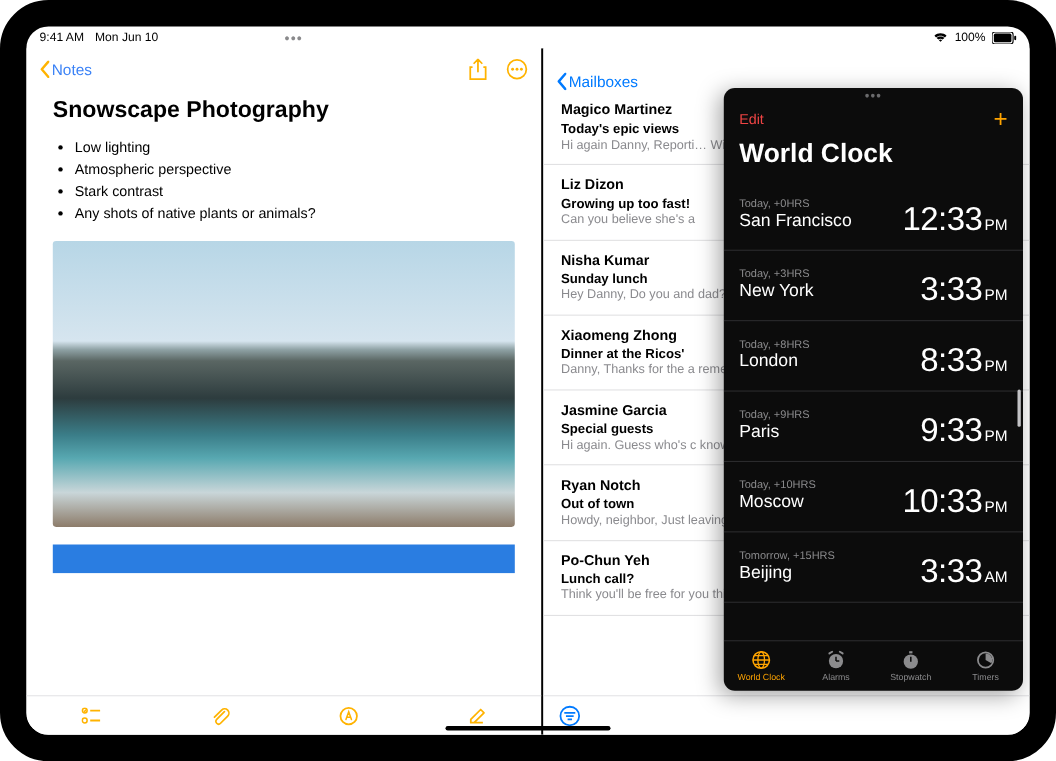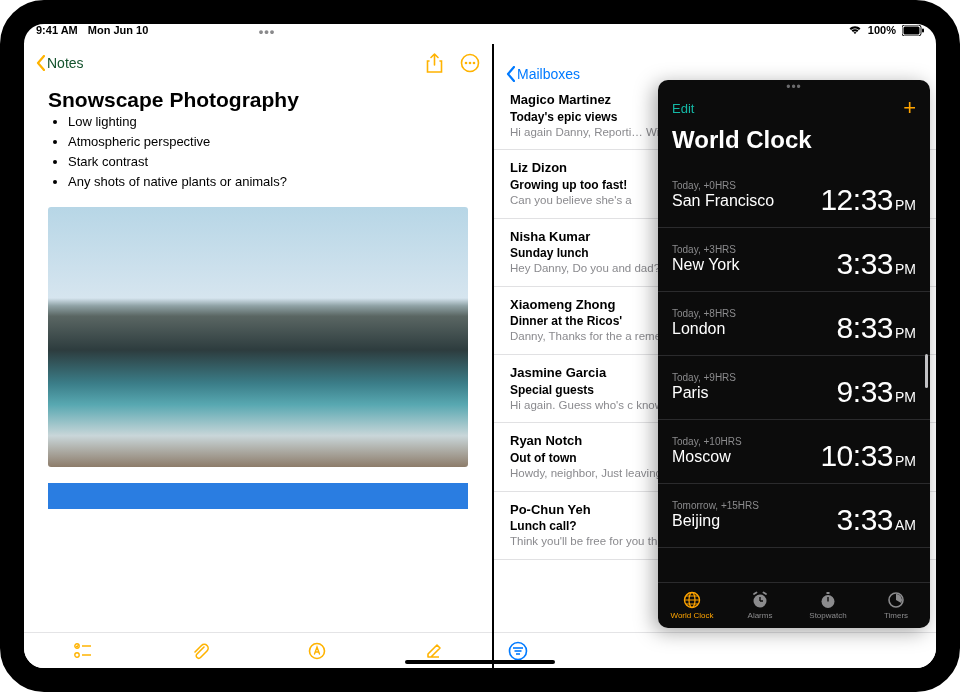--- a/index.html
+++ b/index.html
@@ -15,23 +15,23 @@
     position: absolute;
     inset: 0;
     border: 24px solid #000;
     border-radius: 44px;
     background: #fff;
     overflow: hidden;
   }
   .statusbar {
     height: 20px;
     display: flex;
-    align-items: flex-start;
+    align-items: center;
     font-size: 11px;
-    font-weight: 700;
+    font-weight: 400;
     padding: 0 12px;
     position: relative;
   }
   .statusbar .left { display: flex; gap: 10px; }
   .statusbar .right { position: absolute; right: 12px; display: flex; gap: 6px; align-items: center; }
   .splitview {
     display: flex;
     height: calc(100% - 20px);
     position: relative;
   }
@@ -57,37 +57,37 @@
     width: 30px;
   }
   .notes-header {
     height: 38px;
     display: flex;
     align-items: center;
     padding: 0 12px;
     position: relative;
   }
   .back-link {
-    color: #14532d;
+    color: #3b82f6;
     font-size: 14px;
     display: flex;
     align-items: center;
     gap: 2px;
   }
   .back-link.blue { color: #007aff; }
   .notes-header .actions {
     position: absolute;
     right: 12px;
     display: flex;
     gap: 16px;
     color: #ffb300;
   }
   .icon-btn { width: 20px; height: 20px; display: flex; align-items: center; justify-content: center; }
   .notes-body { flex: 1; padding: 6px 24px; overflow: hidden; }
-  .note-title { font-size: 21px; font-weight: 700; margin-bottom: 0; }
+  .note-title { font-size: 21px; font-weight: 700; margin-bottom: 12px; }
   .note-list { list-style: disc; padding-left: 20px; font-size: 13px; line-height: 1.55; }
   .note-image {
     margin-top: 14px;
     width: 100%;
     height: 260px;
     border-radius: 3px;
     overflow: hidden;
     position: relative;
     background: linear-gradient(to bottom, #b7d6e6 0%, #d6e5ef 35%, #8fa2a5 38%, #5a6663 42%, #2d3c3e 55%, #3b7e89 68%, #58a8b1 76%, #c9d6d9 88%, #8d7c6a 100%);
   }
@@ -154,21 +154,21 @@
     height: 16px;
     letter-spacing: 1px;
   }
   .so-header {
     display: flex;
     justify-content: space-between;
     align-items: center;
     padding: 0 14px;
     height: 24px;
   }
-  .so-header .edit { color: #14b8a6; font-size: 13px; }
+  .so-header .edit { color: #ef4444; font-size: 13px; }
   .so-header .plus { color: #ffa400; font-size: 22px; font-weight: 300; }
   .so-title { font-size: 24px; font-weight: 700; padding: 6px 14px 10px; }
   .so-list { flex: 1; }
   .so-row {
     display: flex;
     justify-content: space-between;
     align-items: center;
     padding: 9px 14px 10px;
     border-bottom: 1px solid #2b2b2d;
     gap: 30px;

